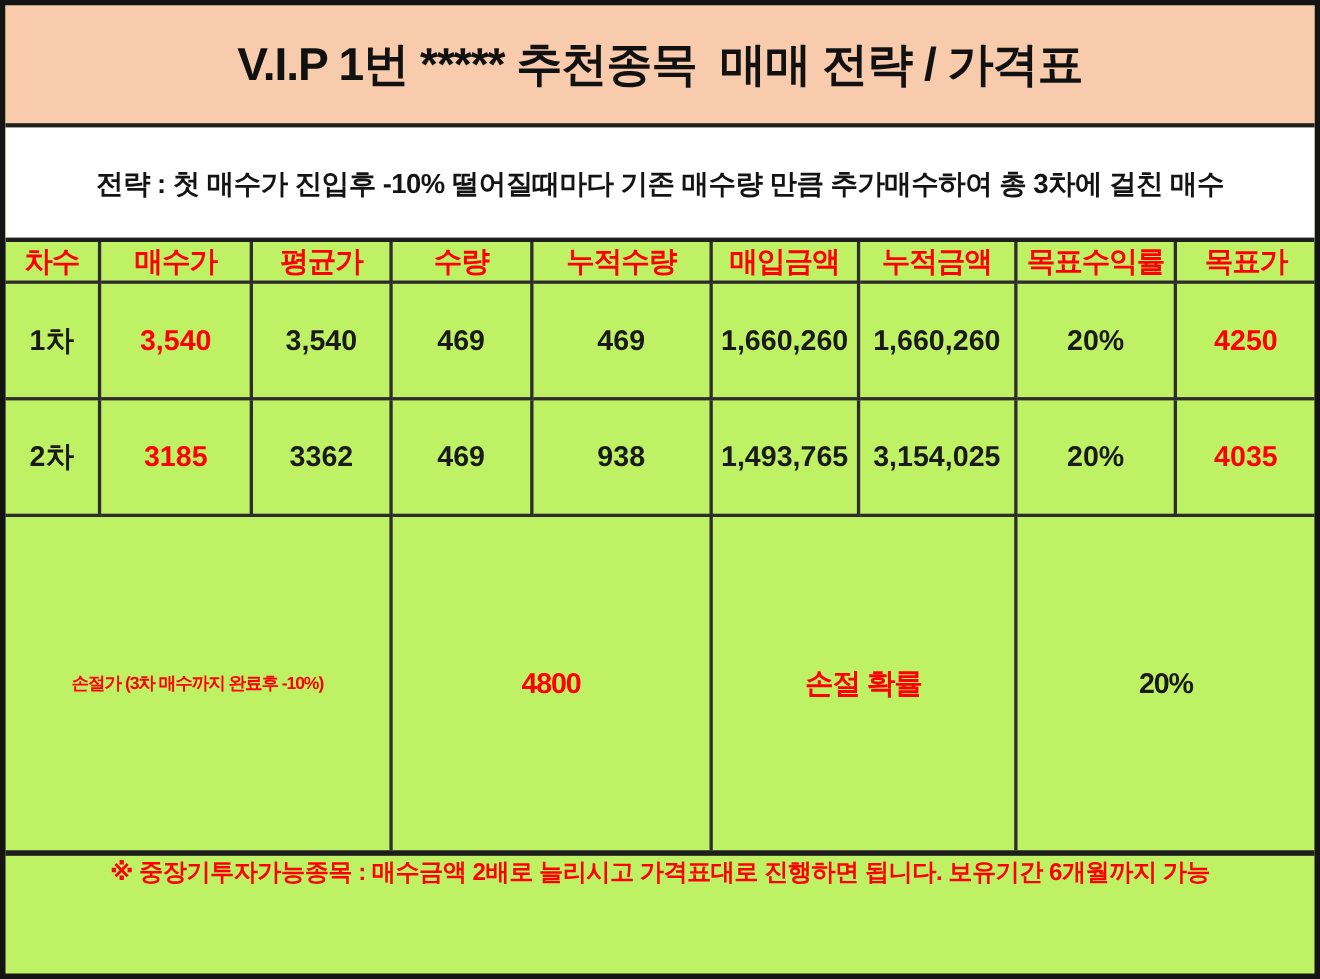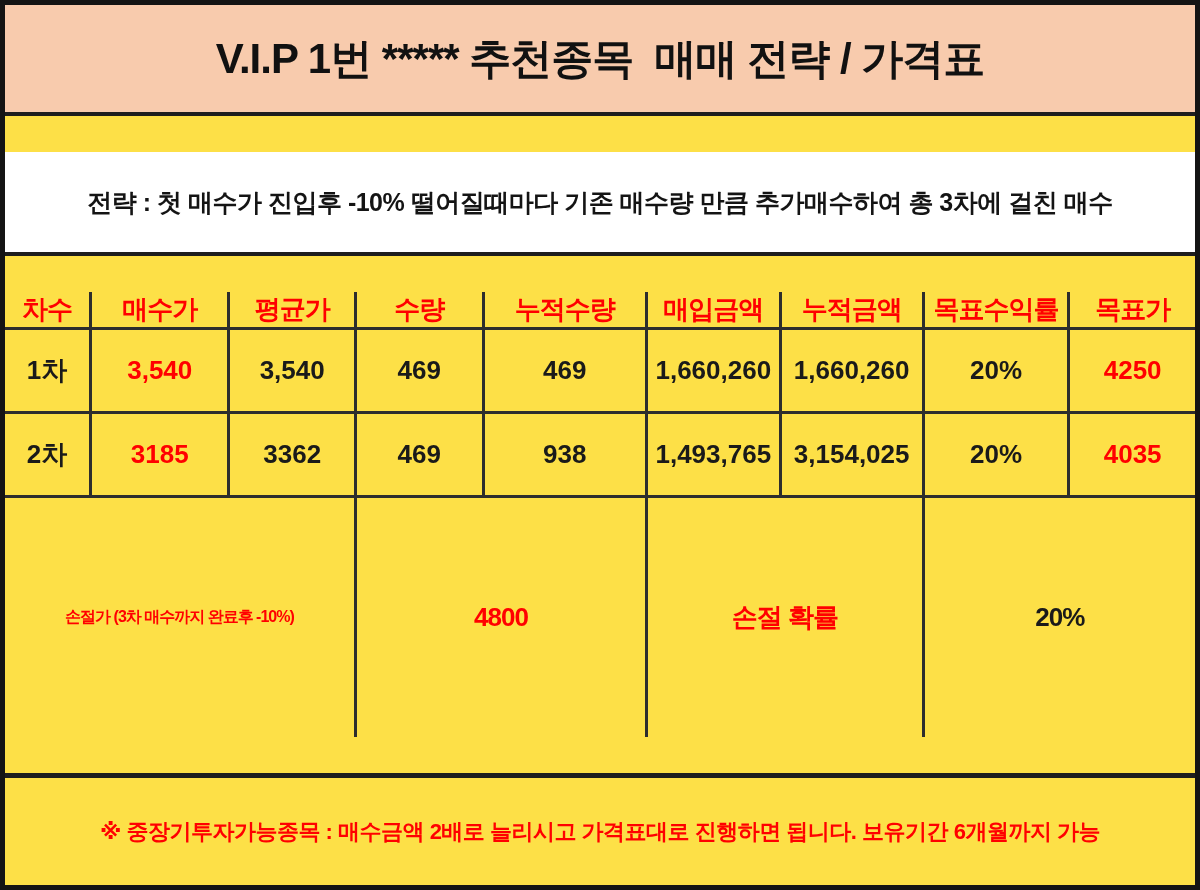--- a/index.html
+++ b/index.html
@@ -4,24 +4,23 @@
 <style>
   * { box-sizing: border-box; margin: 0; padding: 0; }
   html, body {
     width: 1200px; height: 890px;
     background: #ffffff;
     font-family: "Liberation Sans", "DejaVu Sans", sans-serif;
   }
   .page {
     width: 1200px; height: 890px;
     border: 5px solid #141414;
-    background: #fde047;
+    background: #bef264;
     display: flex;
     flex-direction: column;
-    gap: 36px;
   }
   .title-banner {
     height: 111px;
     flex: none;
     background: #F8CBAD;
     border-bottom: 4px solid #1e1e1e;
     display: flex; align-items: center; justify-content: center;
     font-size: 42px; font-weight: bold; color: #111111;
     white-space: pre; letter-spacing: -1px;
   }
@@ -57,21 +56,21 @@
   .price-table thead tr { height: 19%; }
   .price-table tbody tr.data-row { height: 20.5%; }
   .price-table th { color: #FF0000; letter-spacing: -1px; }
   .price-table .red { color: #FF0000; }
   .price-table tr.stoploss-row td { letter-spacing: -1px; }
   .price-table tr.stoploss-row td.stop-label { font-size: 16px; }
   .footnote-band {
     height: 112px;
     flex: none;
     border-top: 5px solid #1e1e1e;
-    display: flex; align-items: center; justify-content: center;
+    display: flex; align-items: flex-start; justify-content: center;
     font-size: 22px; font-weight: bold; color: #FF0000;
     white-space: pre; letter-spacing: -0.5px;
   }
 </style>
 </head>
 <body>
 
 <div class="page">
 
   <div class="title-banner">

